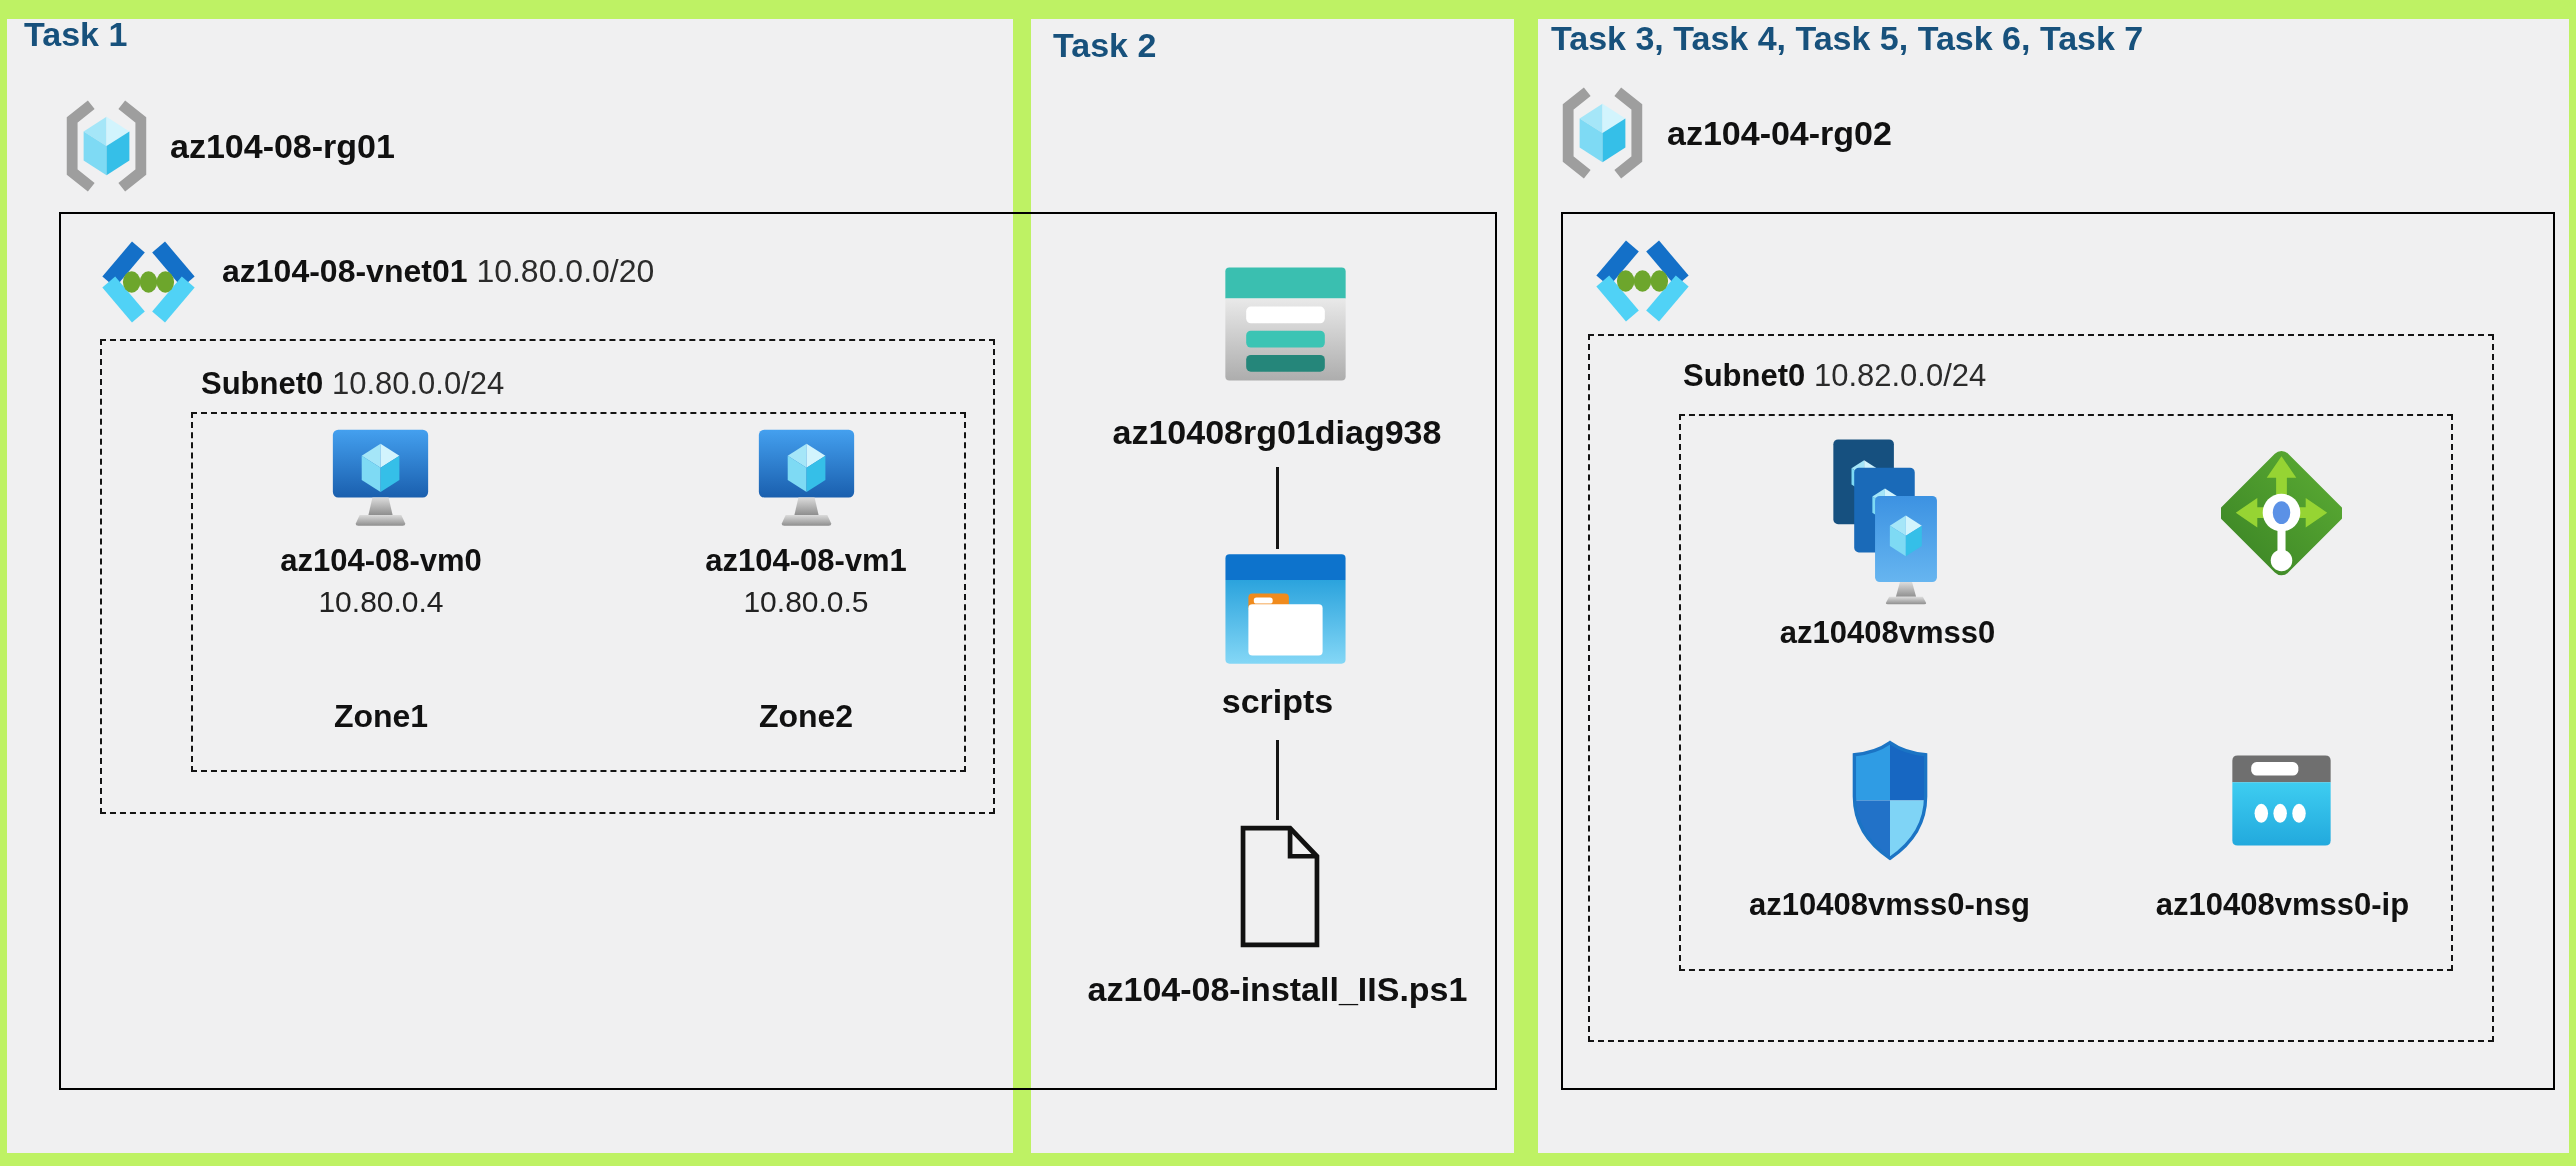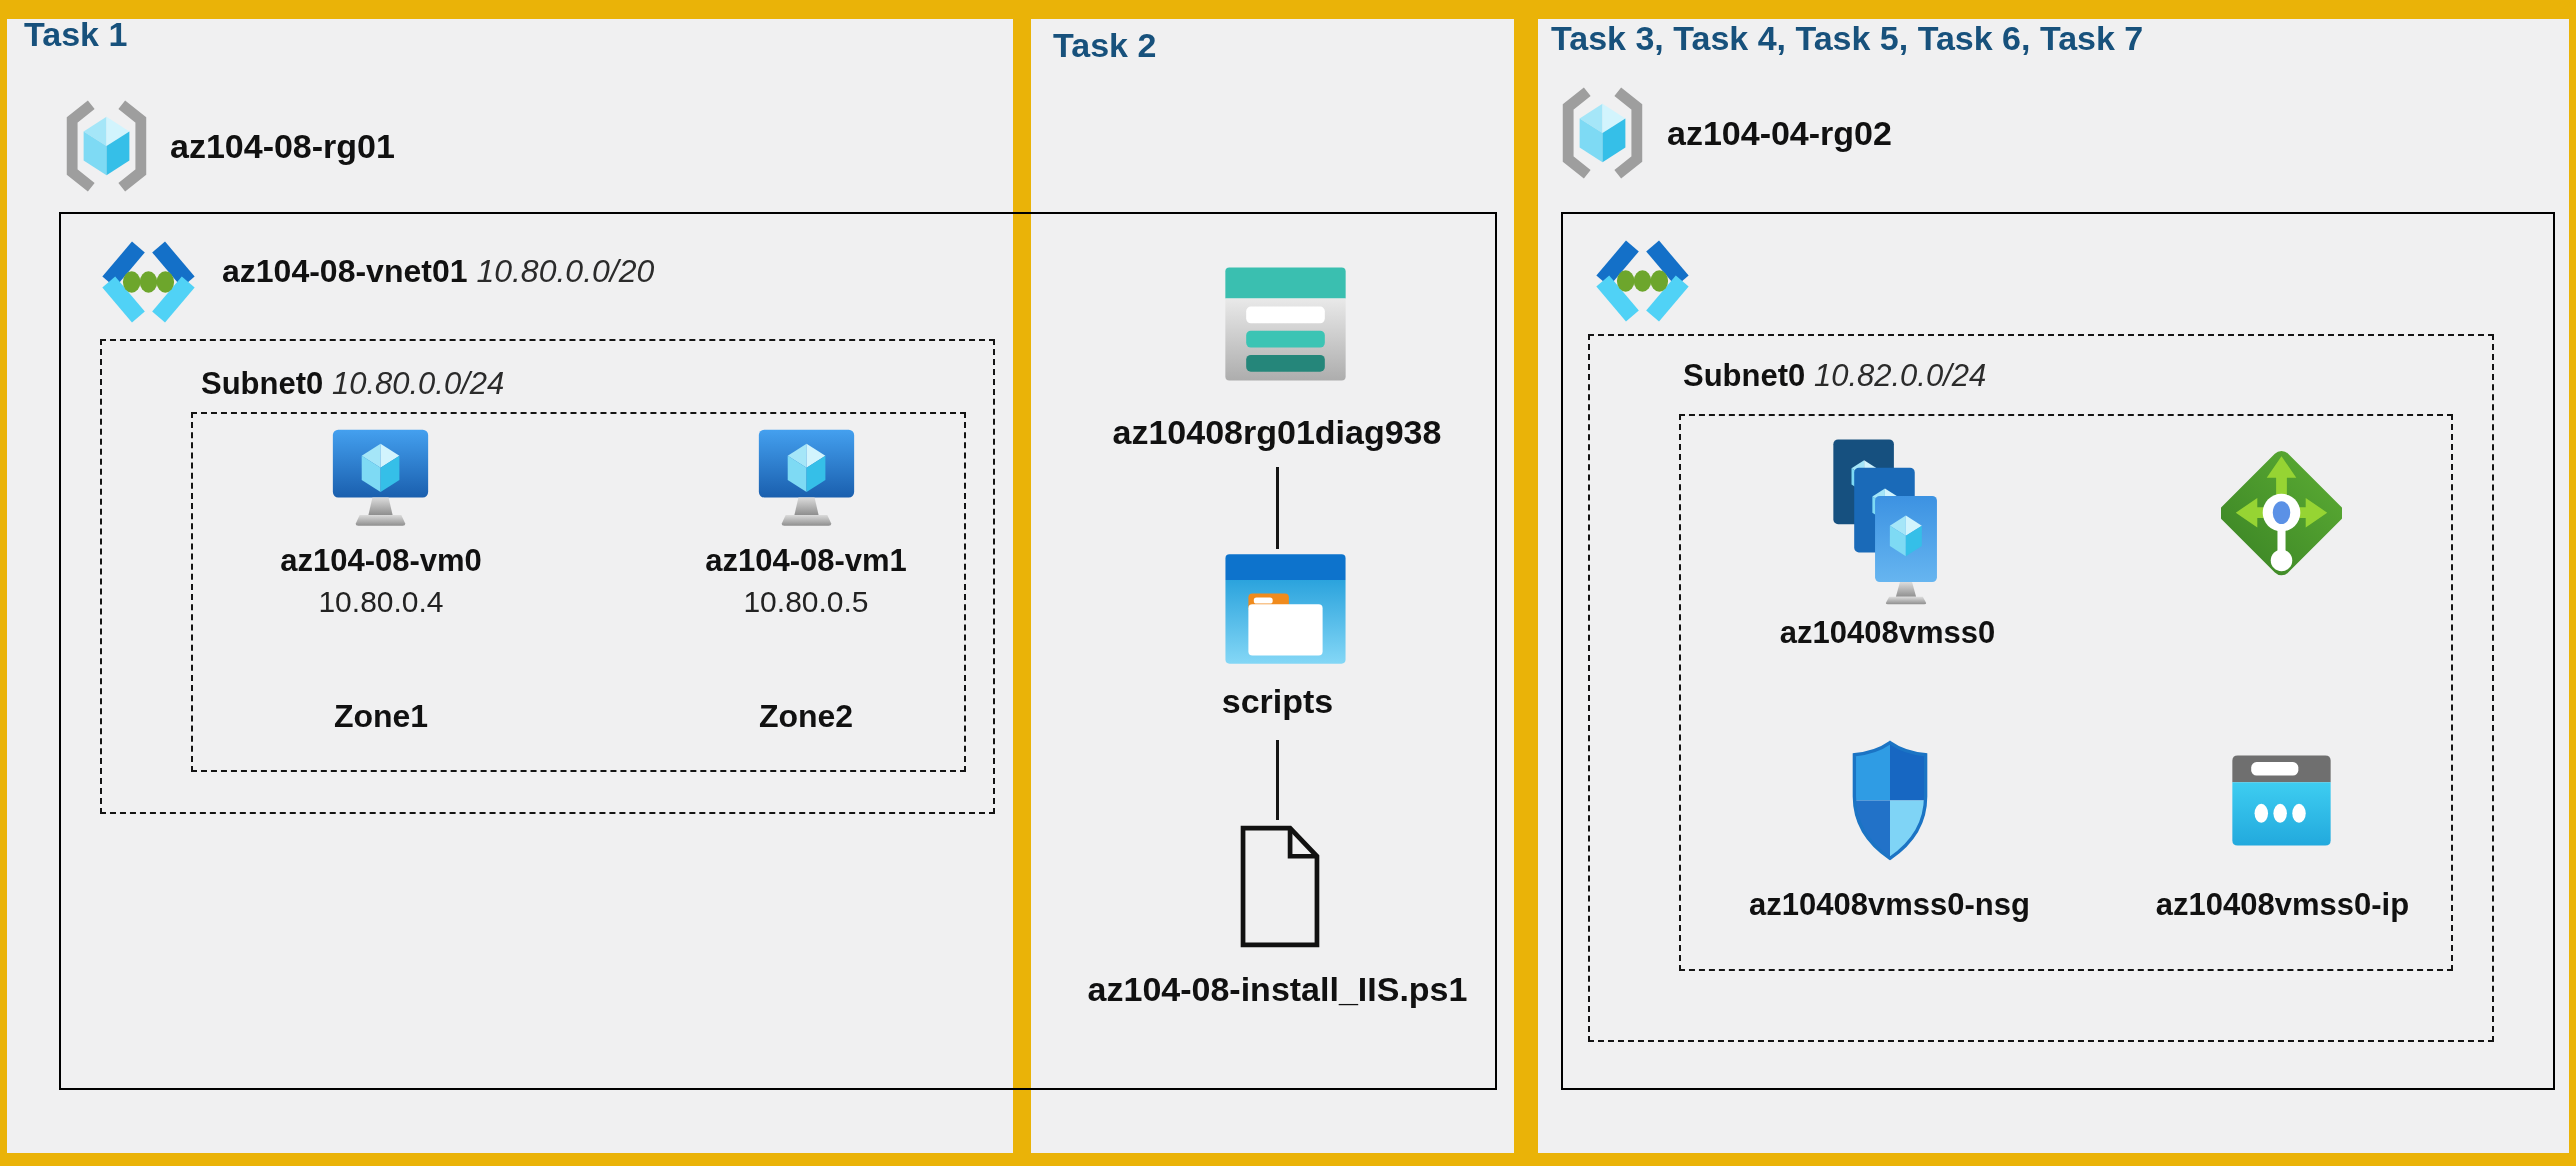--- a/index.html
+++ b/index.html
@@ -1,29 +1,29 @@
 <!DOCTYPE html>
 <html style="font-size:10.8px"><head>
 <meta charset="utf-8">
 <style>
   html,body{margin:0;padding:0;background:#ffffff;}
-  #canvas{position:relative;width:2576px;height:1166px;background:#eab308;
+  #canvas{position:relative;width:2576px;height:1166px;background:#bef264;
           font-family:"Liberation Sans",sans-serif;color:#111;overflow:hidden;}
   .abs{position:absolute;}
   .panel{position:absolute;background:#f0f0f1;}
   .task-header{position:absolute;font-size:34px;font-weight:bold;color:#17517c;white-space:nowrap;}
   .solid-box{position:absolute;border:2.7px solid #000;}
   .dashed-box{position:absolute;border:2.7px dashed #141414;}
   .lbl{position:absolute;white-space:nowrap;}
   .rg-label{font-size:34px;font-weight:bold;line-height:42px;}
   .vnet-label{font-size:32px;line-height:40px;}
   .vnet-label .bold{font-weight:bold;}
   .subnet-label{font-size:31px;line-height:39px;}
   .subnet-label .bold{font-weight:bold;}
-  .reg{font-weight:normal;color:#2b2b2b;font-style:italic;}
+  .reg{font-weight:normal;color:#2b2b2b;}
   .center{text-align:center;}
   .vm-name{font-size:31px;font-weight:bold;line-height:39px;}
   .vm-ip{font-size:30px;font-weight:normal;line-height:39px;color:#222;}
   .vm-zone{font-size:32px;font-weight:bold;line-height:40px;}
   .res-label{font-size:31px;font-weight:bold;line-height:40px;}
   .stack-label{font-size:34px;font-weight:bold;line-height:42px;}
   .connector{position:absolute;width:3.4px;background:#141414;}
   svg{display:block;}
 </style>
 </head>

